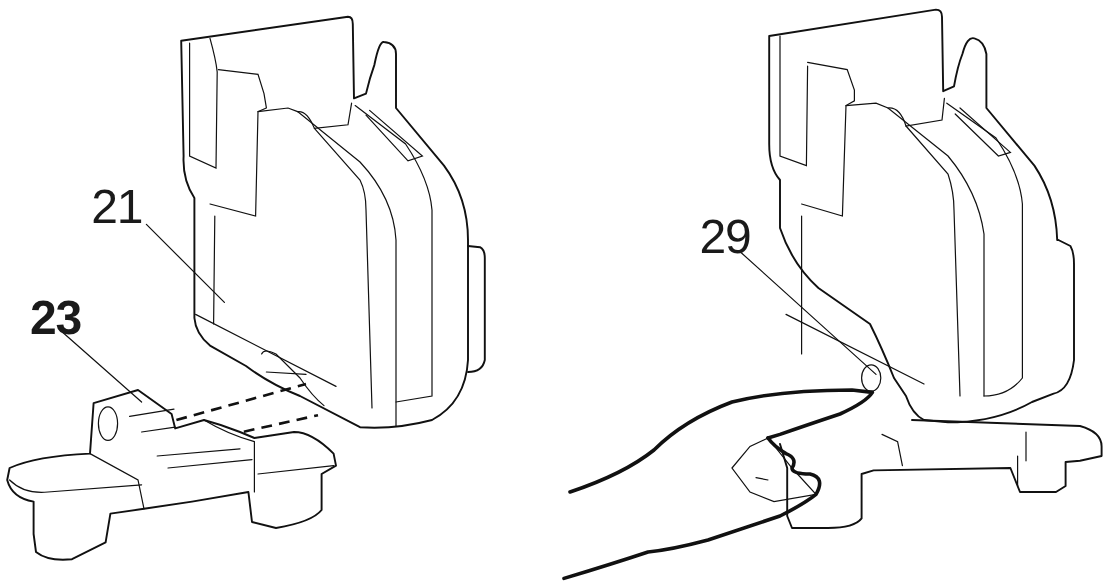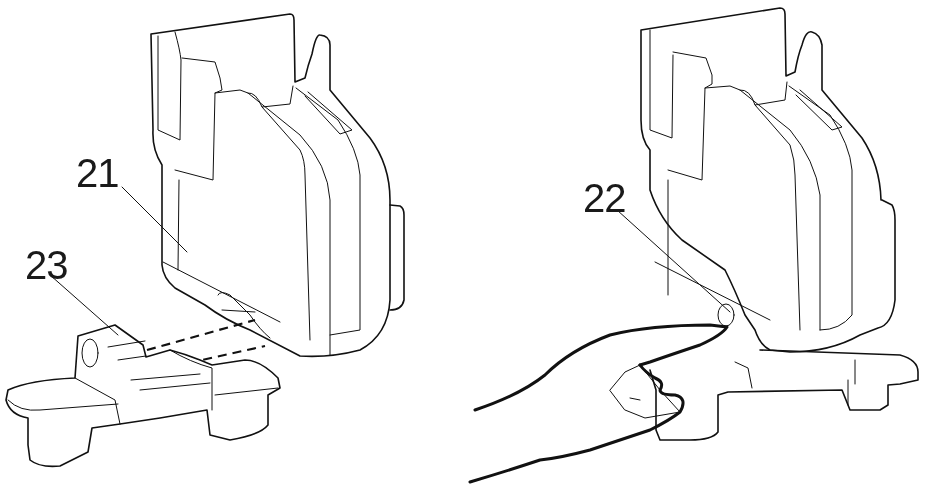--- a/index.html
+++ b/index.html
@@ -82,14 +82,14 @@
       <path class="thick" d="M640,365 Q645,372 655,378 Q665,382 660,390 Q660,395 675,395 Q688,398 680,412 Q670,420 650,430 Q620,440 590,450 Q560,458 540,460 Q510,470 470,482"></path>
       <path class="thin" d="M610,390 L625,372 L640,365 L660,390 L680,412 L645,418 L625,410 Z"></path>
       <path class="thin" d="M630,398 L640,400"></path>
     </g>
   </g>
 
   <path class="thin" d="M617,210 L730,312"></path>
 </svg>
 
 <div class="lbl" style="left:76px; top:153px;">21</div>
-<div class="lbl" style="left:25px; top:245px;">23</div>
-<div class="lbl" style="left:583px; top:178px;">22</div>
+<div class="lbl" style="left:25px; top:245px;font-weight:bold;">23</div>
+<div class="lbl" style="left:583px; top:178px;">29</div>
 
 </body></html>

